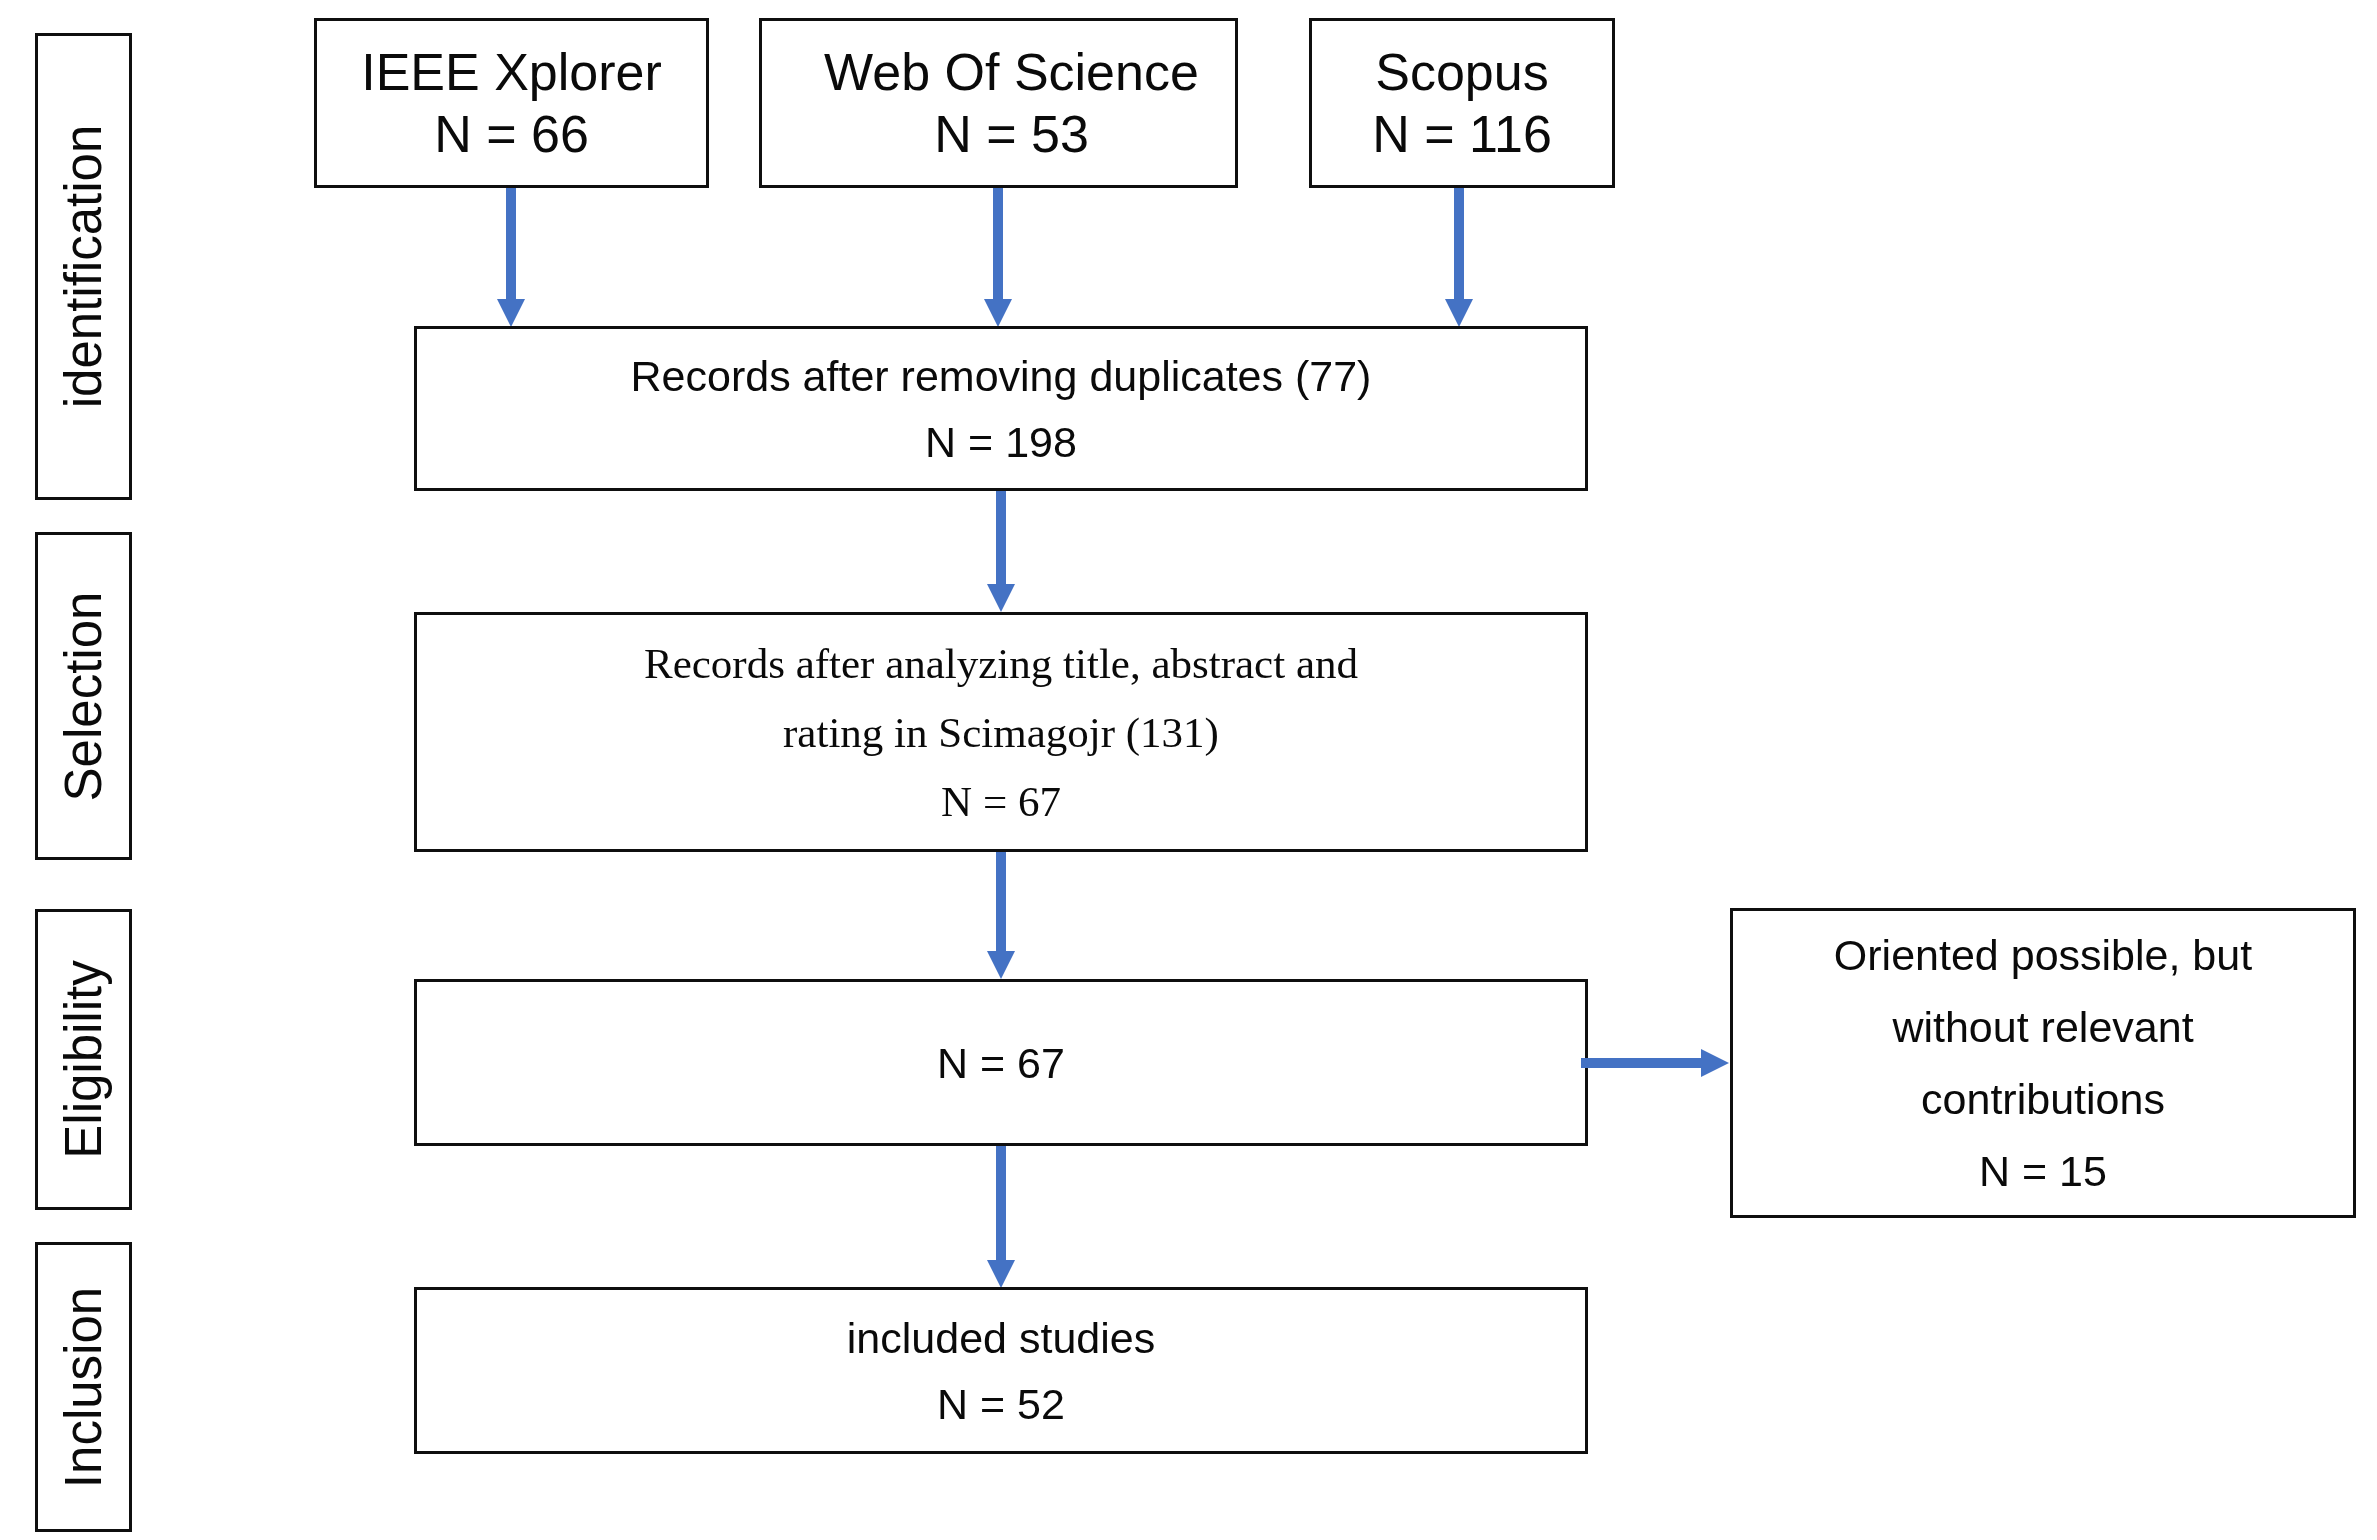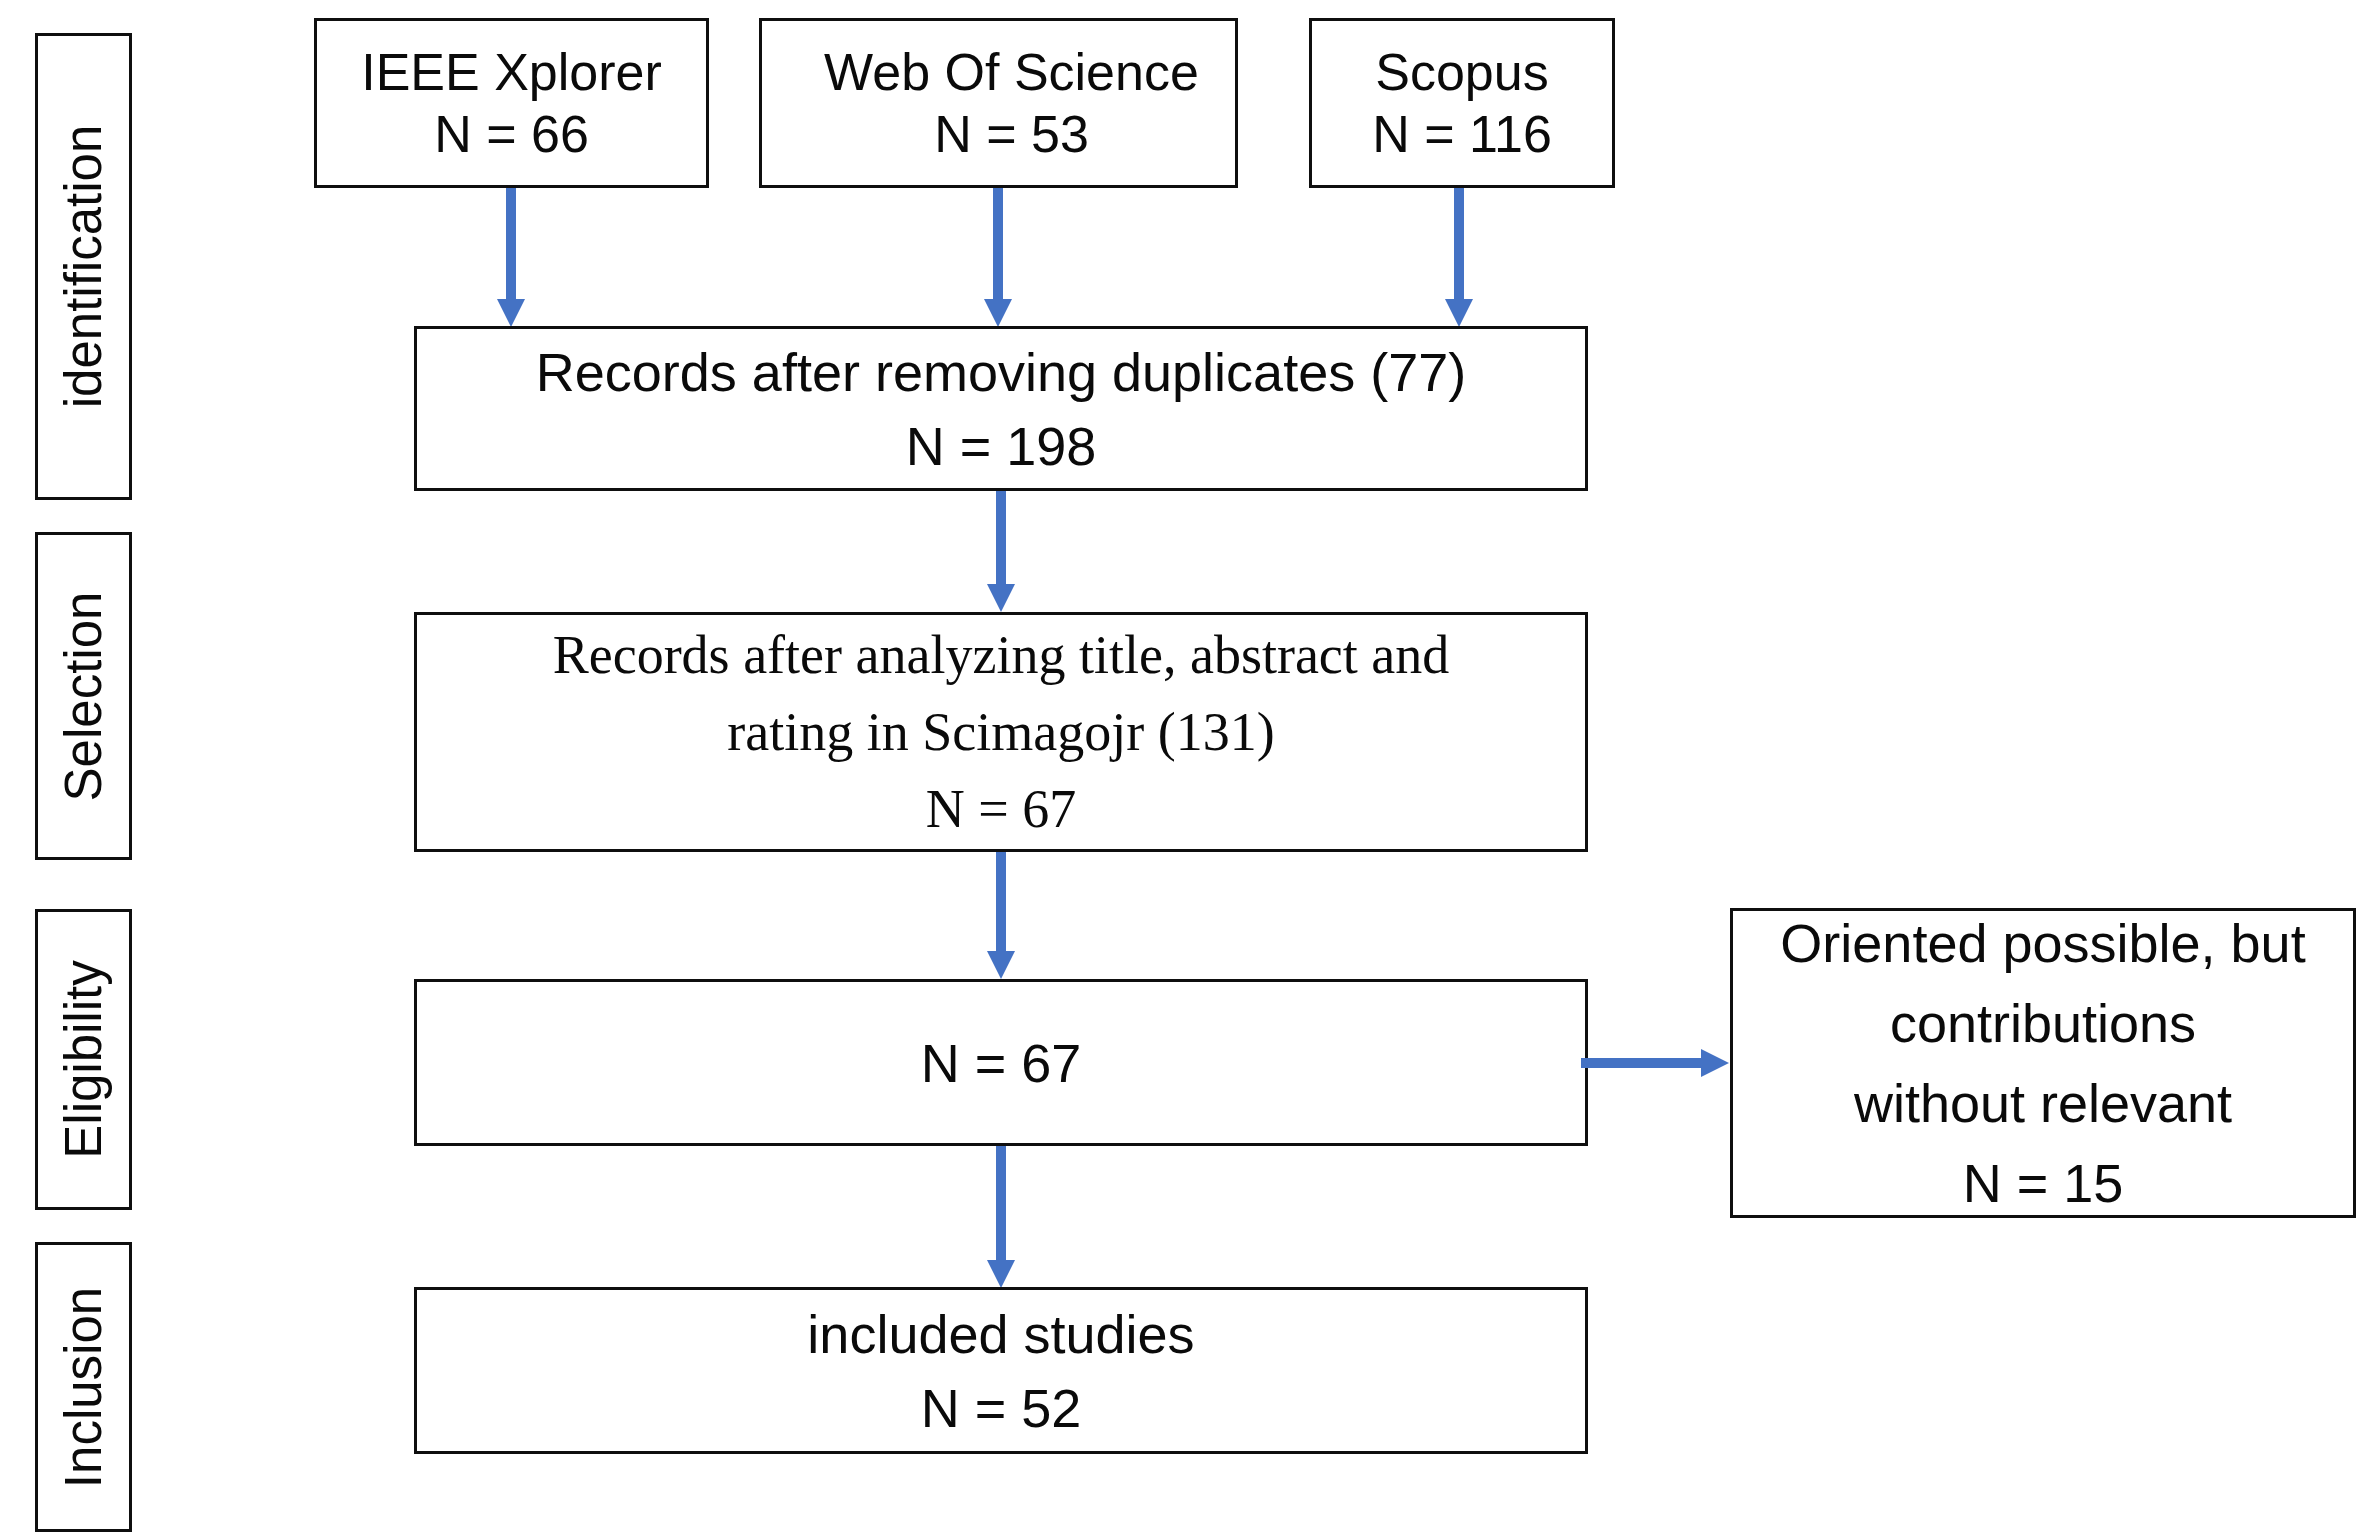--- a/index.html
+++ b/index.html
@@ -33,21 +33,21 @@
   }
   
   .stage { font-size: 51px; }
   .stage .rot {
     transform: rotate(-90deg);
     white-space: nowrap;
   }
   
   .src-box { font-size: 52px; line-height: 62px; }
   
-  .flow-box { font-size: 54px; line-height: 66px; gap: 8px; }
+  .flow-box { font-size: 43px; line-height: 66px; }
   .flow-box.screening { line-height: 69px; font-family: Liberation Serif, serif; }
   .flow-box.excluded { line-height: 72px; }
   .ln { display: block; white-space: nowrap; }
   
   .arr-v {
     position: absolute;
     width: 9.8px;
     background: var(--arrow);
   }
   .arr-v::after {
@@ -127,22 +127,22 @@
   <div class="arr-v" style="left:996px; top:852px; height:99px;"></div>
 
   <div class="box flow-box" style="left:414px; top:979px; width:1174px; height:167px;">
     <span class="ln">N = 67</span>
   </div>
 
   <div class="arr-h" style="left:1581px; top:1058px; width:120px;"></div>
 
   <div class="box flow-box excluded" style="left:1730px; top:908px; width:626px; height:310px;">
     <span class="ln">Oriented possible, but</span>
+    <span class="ln">without relevant</span>
     <span class="ln">contributions</span>
-    <span class="ln">without relevant</span>
     <span class="ln">N = 15</span>
   </div>
 
   <div class="arr-v" style="left:996px; top:1146px; height:114px;"></div>
 
   <div class="box flow-box" style="left:414px; top:1287px; width:1174px; height:167px;">
     <span class="ln">included studies</span>
     <span class="ln">N = 52</span>
   </div>
 

